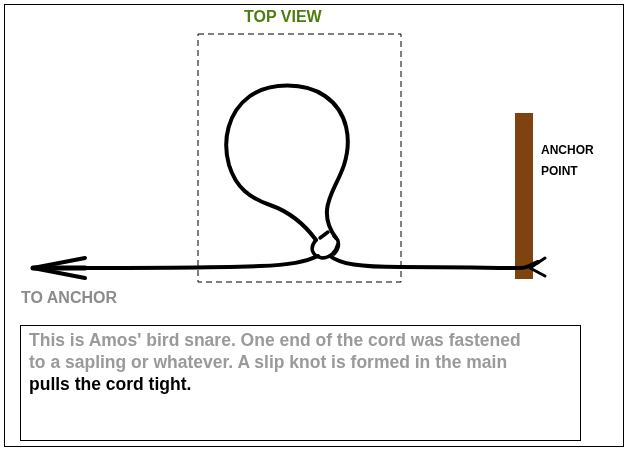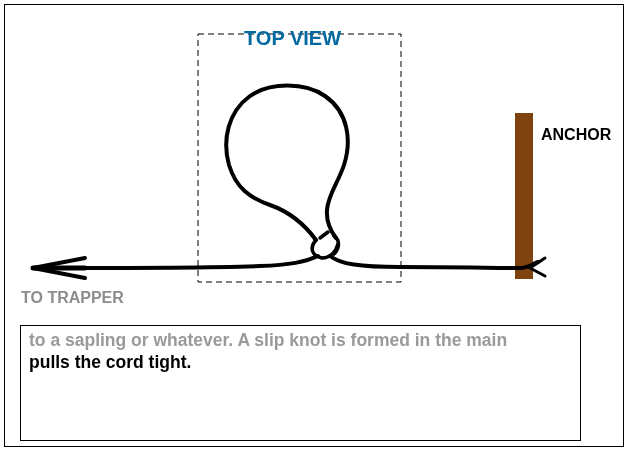--- a/index.html
+++ b/index.html
@@ -1,19 +1,19 @@
 <!DOCTYPE html>
 <html><head>
   <meta charset="utf-8">
   <style>
     html, body { margin: 0; padding: 0; background: #ffffff; }
     body { width: 632px; height: 453px; position: relative; overflow: hidden; font-family: "Liberation Sans", sans-serif; }
     .frame { position: absolute; left: 4px; top: 4px; width: 620px; height: 443px; border: 1.5px solid #000; box-sizing: border-box; }
-    .title { position: absolute; left: 244px; top: 27px; font-size: 20px; font-weight: bold; color: #0369a1; letter-spacing: 0px; }
-    .anchor-label { position: absolute; left: 541px; top: 124px; font-size: 16px; font-weight: bold; line-height: 21px; color: #000; }
+    .title { position: absolute; left: 244px; top: 8px; font-size: 16px; font-weight: bold; color: #4d7c0f; letter-spacing: 0px; }
+    .anchor-label { position: absolute; left: 541px; top: 140px; font-size: 12px; font-weight: bold; line-height: 21px; color: #000; }
     .trapper-label { position: absolute; left: 21px; top: 289px; font-size: 16px; font-weight: bold; color: #8c8c8c; }
     .textbox { position: absolute; left: 20px; top: 325px; width: 561px; height: 116px; border: 1px solid #000; box-sizing: border-box; padding: 3px 0 0 8px; font-size: 17.5px; font-weight: bold; line-height: 22px; color: #000; }
     .textbox .faded { color: #9a9a9a; }
     svg.diagram { position: absolute; left: 0; top: 0; }
   </style>
 </head>
 <body>
 
 <div class="frame"></div>
 
@@ -40,20 +40,22 @@
     <path d="M316,240 C309,248 312,256 322,258 C330,258 336,252 338,244"></path>
     <path d="M320,238 L328,232"></path>
     <path d="M334,236 C340,240 340,248 334,254"></path>
   </g>
 </svg>
 
 <div class="title">TOP VIEW</div>
 
 <div class="anchor-label">
   <div>ANCHOR</div>
+  <div>POINT</div>
 </div>
 
-<div class="trapper-label">TO TRAPPER</div>
+<div class="trapper-label">TO ANCHOR</div>
 
 <div class="textbox">
+  <div class="faded">This is Amos' bird snare. One end of the cord was fastened</div>
   <div class="faded">to a sapling or whatever. A slip knot is formed in the main</div>
   <div>pulls the cord tight.</div>
 </div>
 
 </body></html>

